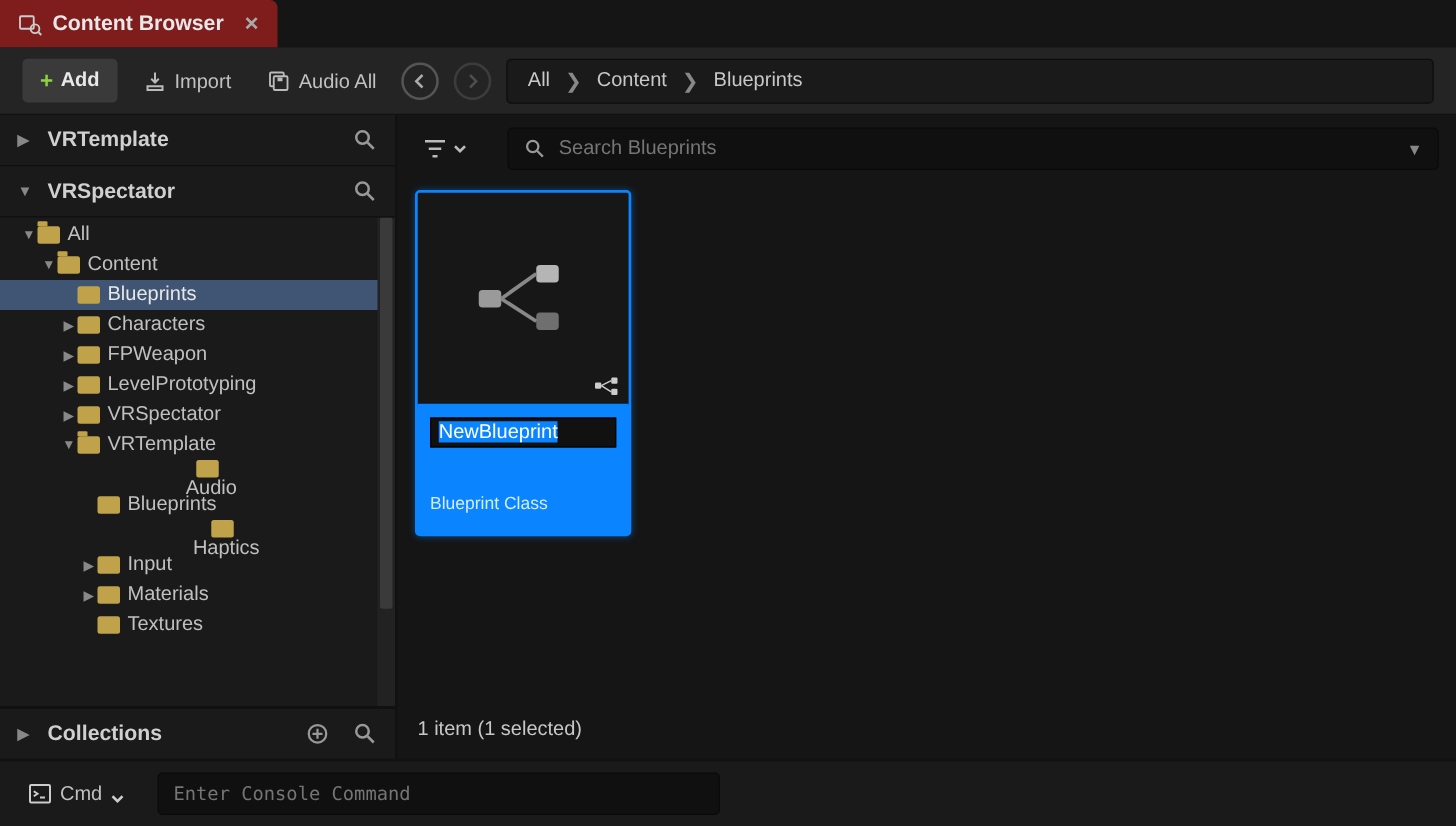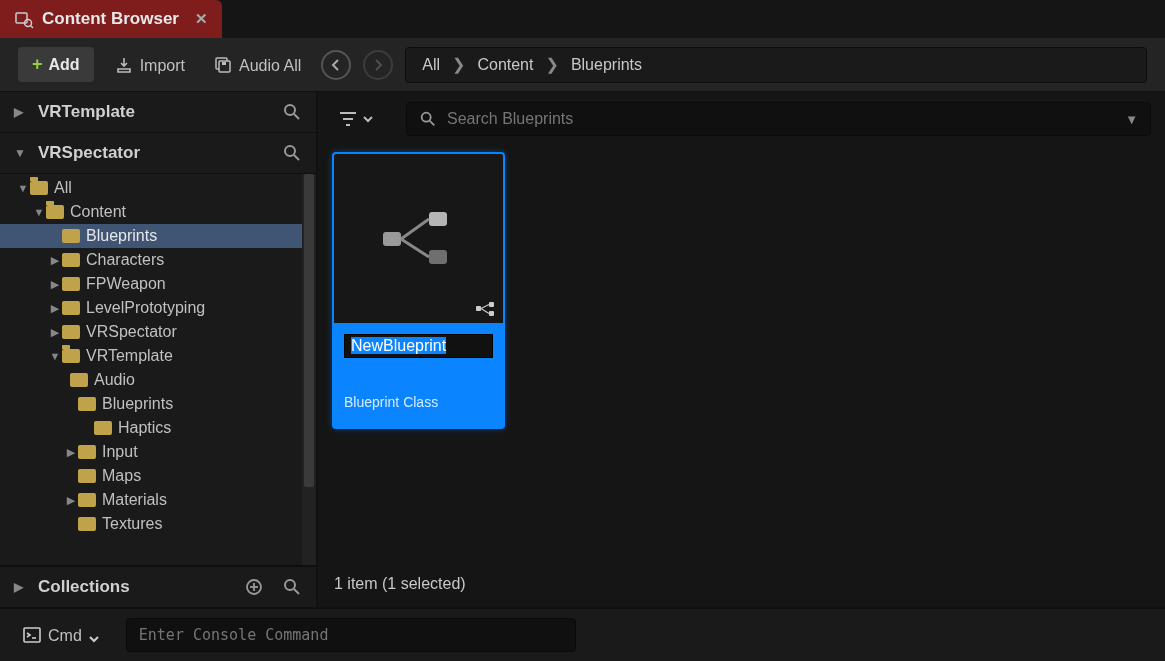--- a/index.html
+++ b/index.html
@@ -264,44 +264,39 @@
           <div class="tree-row" style="padding-left: 48px;">
             <span class="exp">▶</span>
             <span class="folder-icon"></span>
             <span>VRSpectator</span>
           </div>
           <div class="tree-row" style="padding-left: 48px;">
             <span class="exp">▼</span>
             <span class="folder-icon open"></span>
             <span>VRTemplate</span>
           </div>
-          <div class="tree-row" style="padding-left: 56px;">
+          <div class="tree-row" style="padding-left: 40px; flex-direction: column;">
             <span class="exp"></span>
             <span class="folder-icon"></span>
             <span>Audio</span>
           </div>
           <div class="tree-row" style="padding-left: 64px;">
             <span class="exp"></span>
             <span class="folder-icon"></span>
             <span>Blueprints</span>
           </div>
-          <div class="tree-row" style="padding-left: 80px;">
+          <div class="tree-row" style="padding-left: 64px; flex-direction: column;">
             <span class="exp"></span>
             <span class="folder-icon"></span>
             <span>Haptics</span>
           </div>
           <div class="tree-row" style="padding-left: 64px;">
             <span class="exp">▶</span>
             <span class="folder-icon"></span>
             <span>Input</span>
-          </div>
-          <div class="tree-row" style="padding-left: 64px;">
-            <span class="exp"></span>
-            <span class="folder-icon"></span>
-            <span>Maps</span>
           </div>
           <div class="tree-row" style="padding-left: 64px;">
             <span class="exp">▶</span>
             <span class="folder-icon"></span>
             <span>Materials</span>
           </div>
           <div class="tree-row" style="padding-left: 64px;">
             <span class="exp"></span>
             <span class="folder-icon"></span>
             <span>Textures</span>

